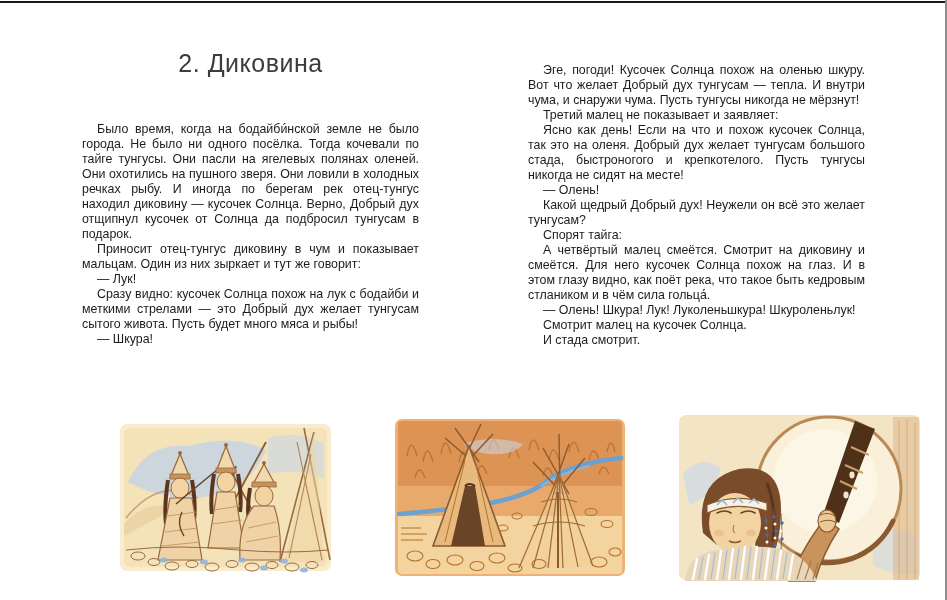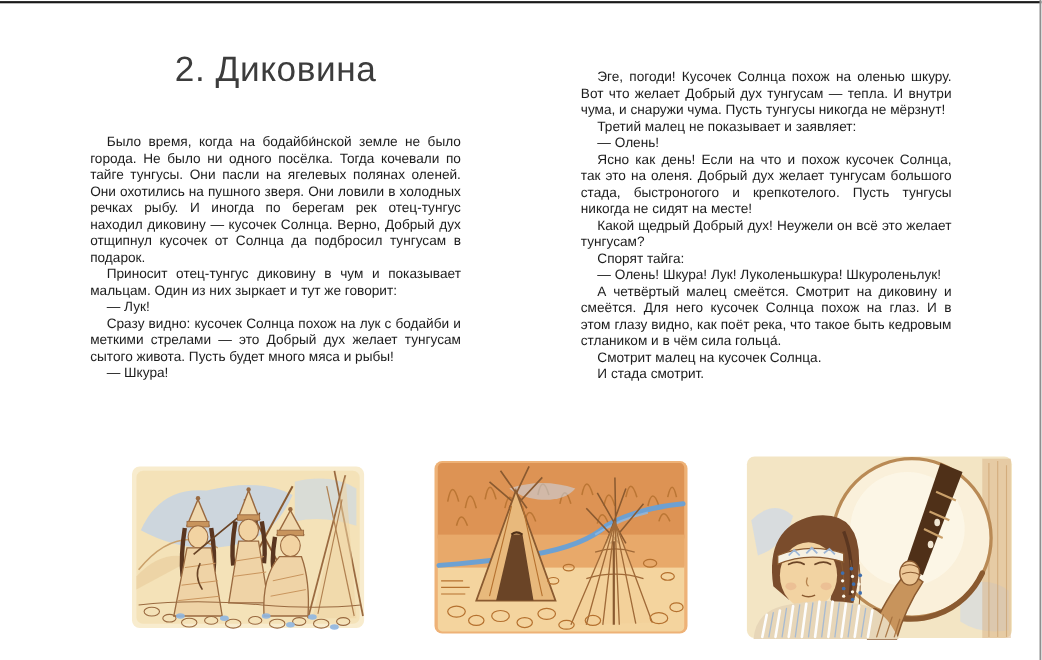--- a/index.html
+++ b/index.html
@@ -8,21 +8,21 @@
     overflow:hidden;font-family:"Liberation Sans",sans-serif;
   }
   .frame-top{position:absolute;left:0;top:1px;width:947px;height:2px;background:#1a1a1a;}
   .frame-right{position:absolute;right:0;top:0;width:2px;height:600px;background:#8f8f8f;}
 
   .page-col{position:absolute;width:337px;color:#1c1c1c;}
   .col-left{left:82px;top:48px;}
   .col-right{left:528px;top:51px;}
 
   .chapter-title{
-    margin:0;font-size:32px;line-height:30px;font-weight:300;
+    margin:0;font-size:25px;line-height:30px;font-weight:300;
     color:#3c3c3c;text-align:center;letter-spacing:0.5px;
   }
   .body-text{margin-top:44px;}
   .par{
     margin:0;font-size:12.4px;line-height:15px;text-indent:15px;
     text-align:justify;color:#1c1c1c;
   }
 
   .illos{position:absolute;left:0;top:0;width:947px;height:600px;pointer-events:none;}
   .illo{position:absolute;}
@@ -46,26 +46,26 @@
       <p class="par">— Лук!</p>
       <p class="par">Сразу видно: кусочек Солнца похож на лук с бодайби и меткими стрелами — это Добрый дух желает тунгусам сытого живота. Пусть будет много мяса и рыбы!</p>
       <p class="par">— Шкура!</p>
     </div>
   </section>
 
   <section class="page-col col-right">
     <div class="body-text" style="margin-top:12px">
       <p class="par">Эге, погоди! Кусочек Солнца похож на оленью шкуру. Вот что желает Добрый дух тунгусам — тепла. И внутри чума, и снаружи чума. Пусть тунгусы никогда не мёрзнут!</p>
       <p class="par">Третий малец не показывает и заявляет:</p>
+      <p class="par">Ясно как день! Если на что и похож кусочек Солнца, так это на оленя. Добрый дух желает тунгусам большого стада, быстроногого и крепкотелого. Пусть тунгусы никогда не сидят на месте!</p>
       <p class="par">— Олень!</p>
-      <p class="par">Ясно как день! Если на что и похож кусочек Солнца, так это на оленя. Добрый дух желает тунгусам большого стада, быстроногого и крепкотелого. Пусть тунгусы никогда не сидят на месте!</p>
       <p class="par">Какой щедрый Добрый дух! Неужели он всё это желает тунгусам?</p>
       <p class="par">Спорят тайга:</p>
+      <p class="par">А четвёртый малец смеётся. Смотрит на диковину и смеётся. Для него кусочек Солнца похож на глаз. И в этом глазу видно, как поёт река, что такое быть кедровым стлаником и в чём сила гольца́.</p>
       <p class="par">— Олень! Шкура! Лук! Луколеньшкура! Шкуроленьлук!</p>
-      <p class="par">А четвёртый малец смеётся. Смотрит на диковину и смеётся. Для него кусочек Солнца похож на глаз. И в этом глазу видно, как поёт река, что такое быть кедровым стлаником и в чём сила гольца́.</p>
       <p class="par">Смотрит малец на кусочек Солнца.</p>
       <p class="par">И стада смотрит.</p>
     </div>
   </section>
 
   <div class="illos">
 
     <figure class="illo illo-1" aria-label="tungus-children-with-bows-and-chum">
       <svg viewBox="0 0 215 154" xmlns="http://www.w3.org/2000/svg">
         <rect x="2" y="4" width="211" height="147" rx="7" fill="#f8ecce"></rect>

